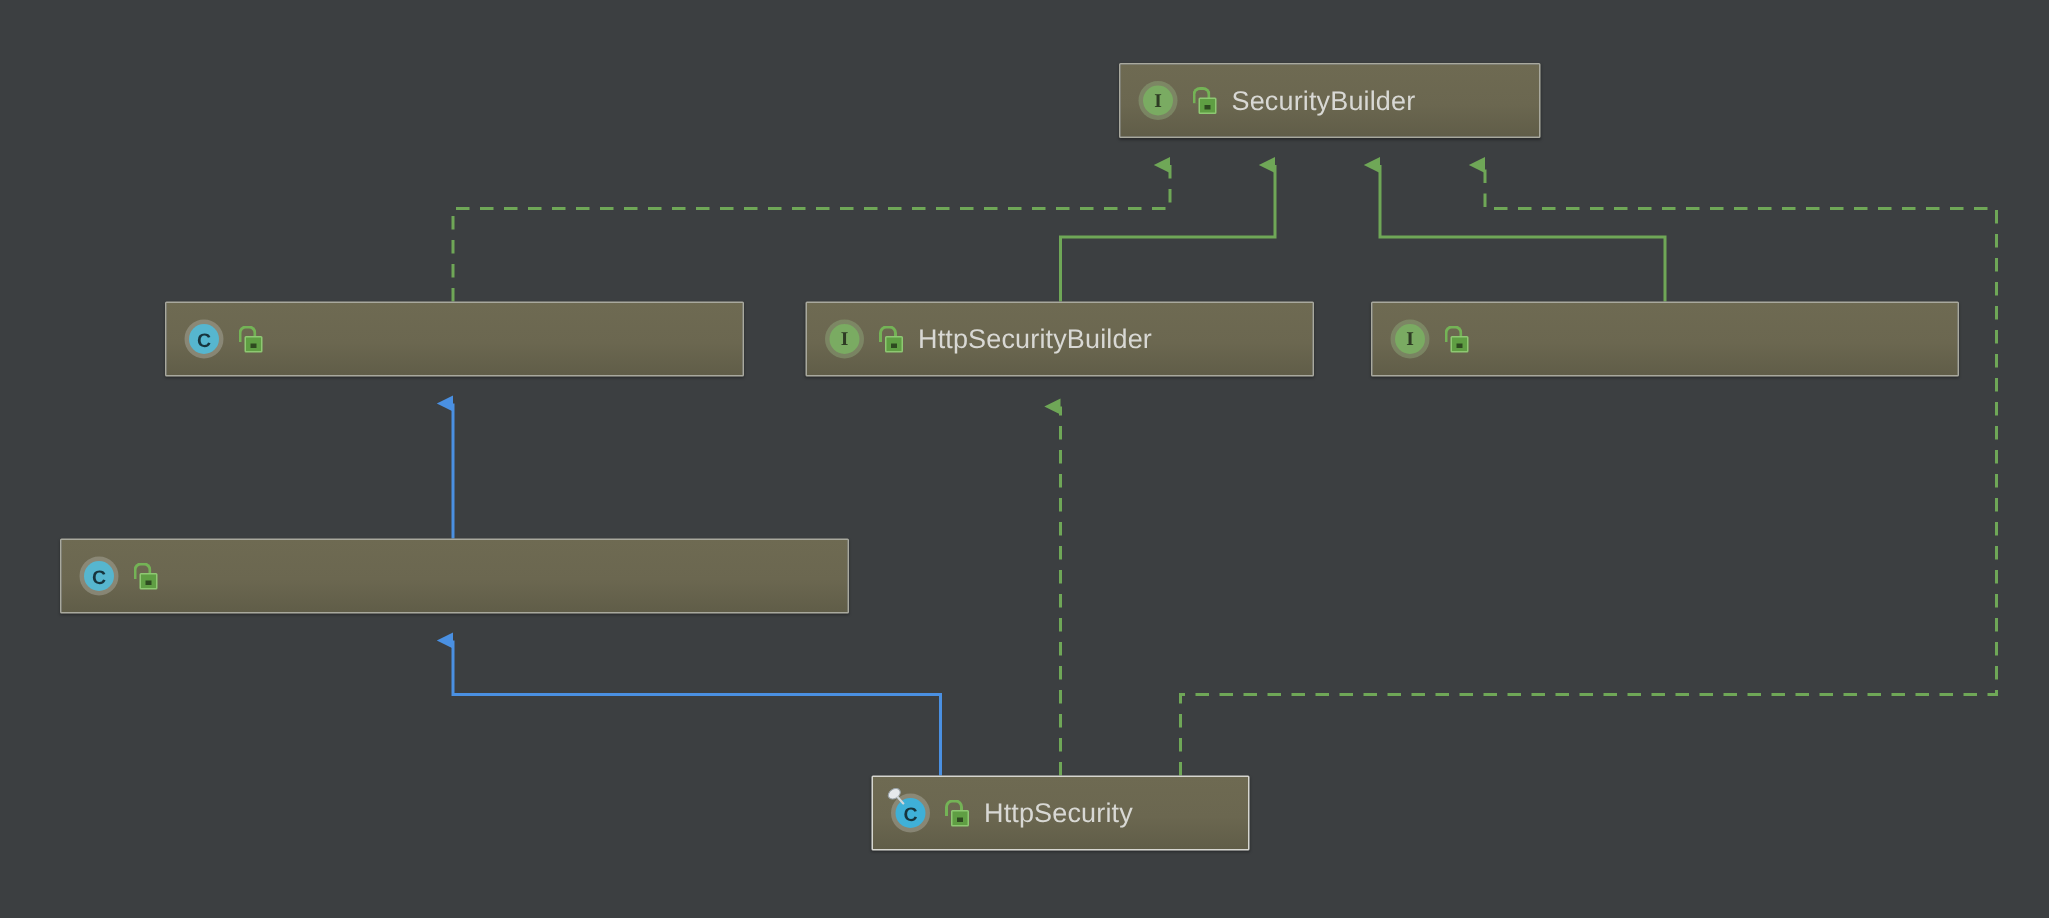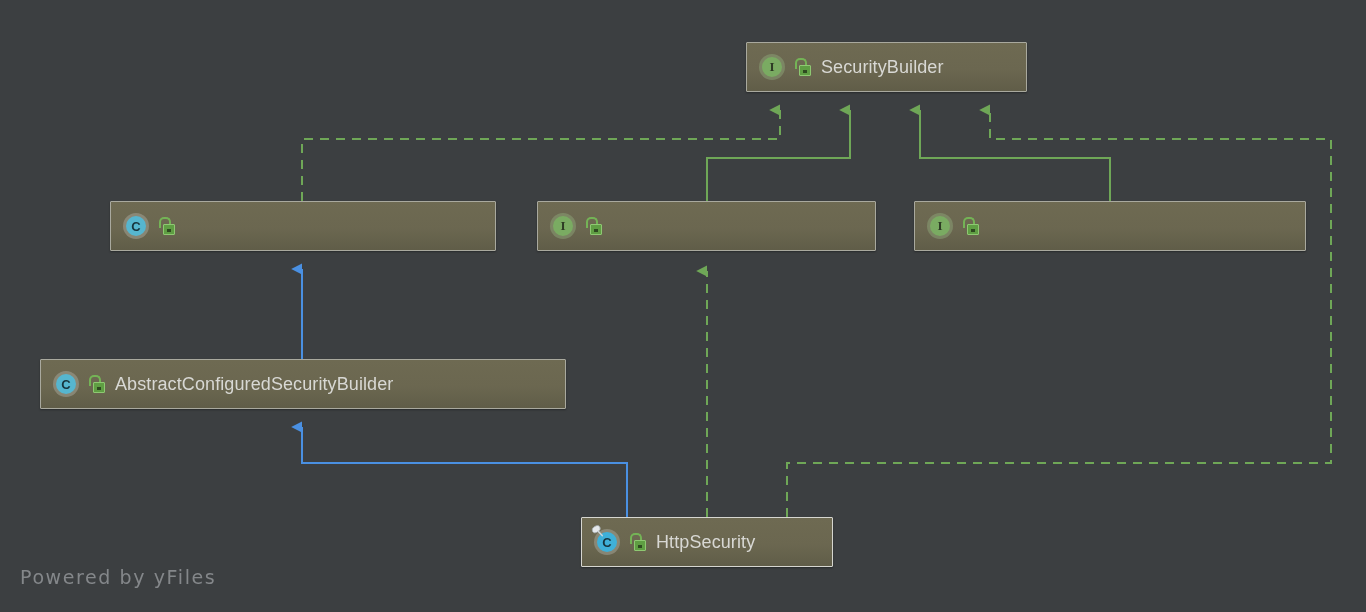--- a/index.html
+++ b/index.html
@@ -192,20 +192,21 @@
   <div class="node" style="left:537px; top:201px; width:339px;">
     <span class="type-icon iface">
       <span class="ring"></span>
       <span class="disc">I</span>
     </span>
     <span class="lock-icon">
       <span class="shackle"></span>
         <span class="body"></span>
         <span class="keyhole"></span>
     </span>
+    <span class="node-label">HttpSecurityBuilder</span>
   </div>
 
   <div class="node" style="left:914px; top:201px; width:392px;">
     <span class="type-icon iface">
       <span class="ring"></span>
       <span class="disc">I</span>
     </span>
     <span class="lock-icon">
       <span class="shackle"></span>
         <span class="body"></span>
@@ -216,35 +217,33 @@
   <div class="node" style="left:40px; top:359px; width:526px;">
     <span class="type-icon cls">
       <span class="ring"></span>
       <span class="disc">C</span>
     </span>
     <span class="lock-icon">
       <span class="shackle"></span>
         <span class="body"></span>
         <span class="keyhole"></span>
     </span>
-    <span class="node-label">AbstractConfiguredSecurityBuilder</span>
   </div>
 
   <div class="node selected" style="left:581px; top:517px; width:252px;">
     <span class="type-icon cls bright">
       <span class="ring"></span>
       <span class="disc">C</span>
       <svg class="pin" viewBox="0 0 13 13">
         <ellipse cx="5.2" cy="4.2" rx="4.3" ry="3.1" transform="rotate(-32 5.2 4.2)" fill="#e6e9ec" stroke="#9aa3a8" stroke-width="0.7"></ellipse>
         <line x1="7.4" y1="6.4" x2="11.2" y2="10.6" stroke="#cfd6da" stroke-width="1.5" stroke-linecap="round"></line>
       </svg>
     </span>
     <span class="lock-icon">
       <span class="shackle"></span>
         <span class="body"></span>
         <span class="keyhole"></span>
     </span>
     <span class="node-label">HttpSecurity</span>
   </div>
 
-  <div id="watermark">Powered by yFiles</div>
 
 </div>
 
 </body></html>

